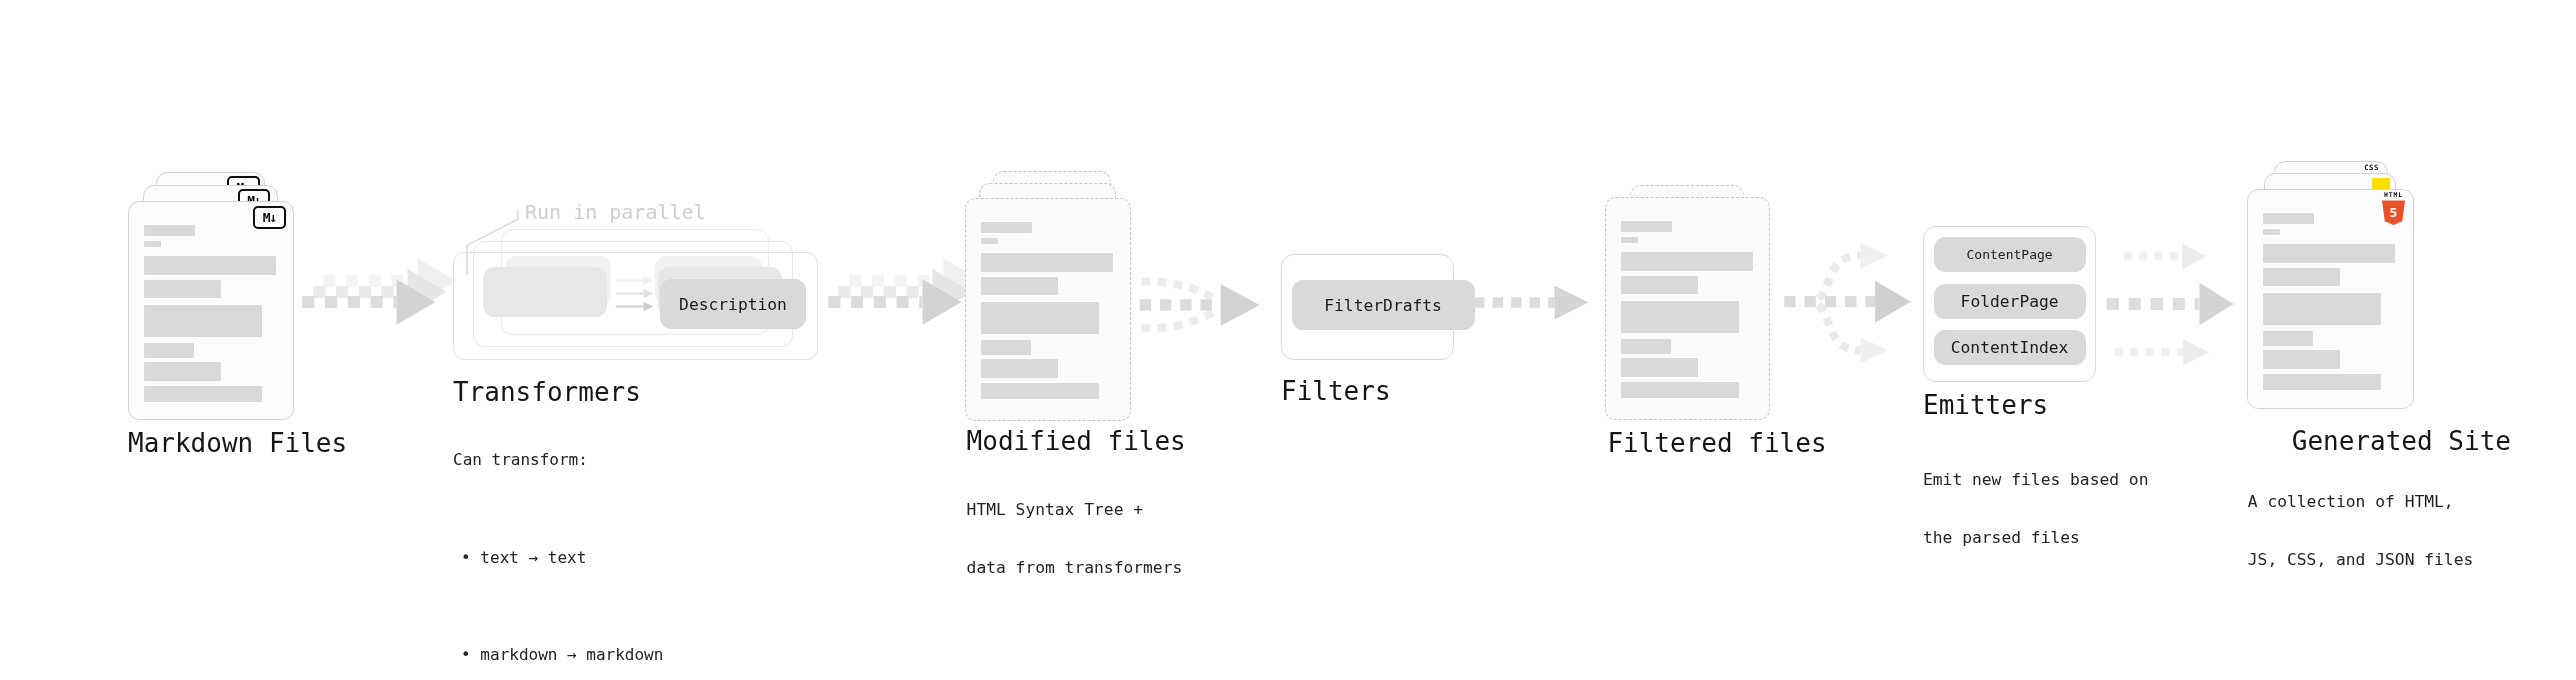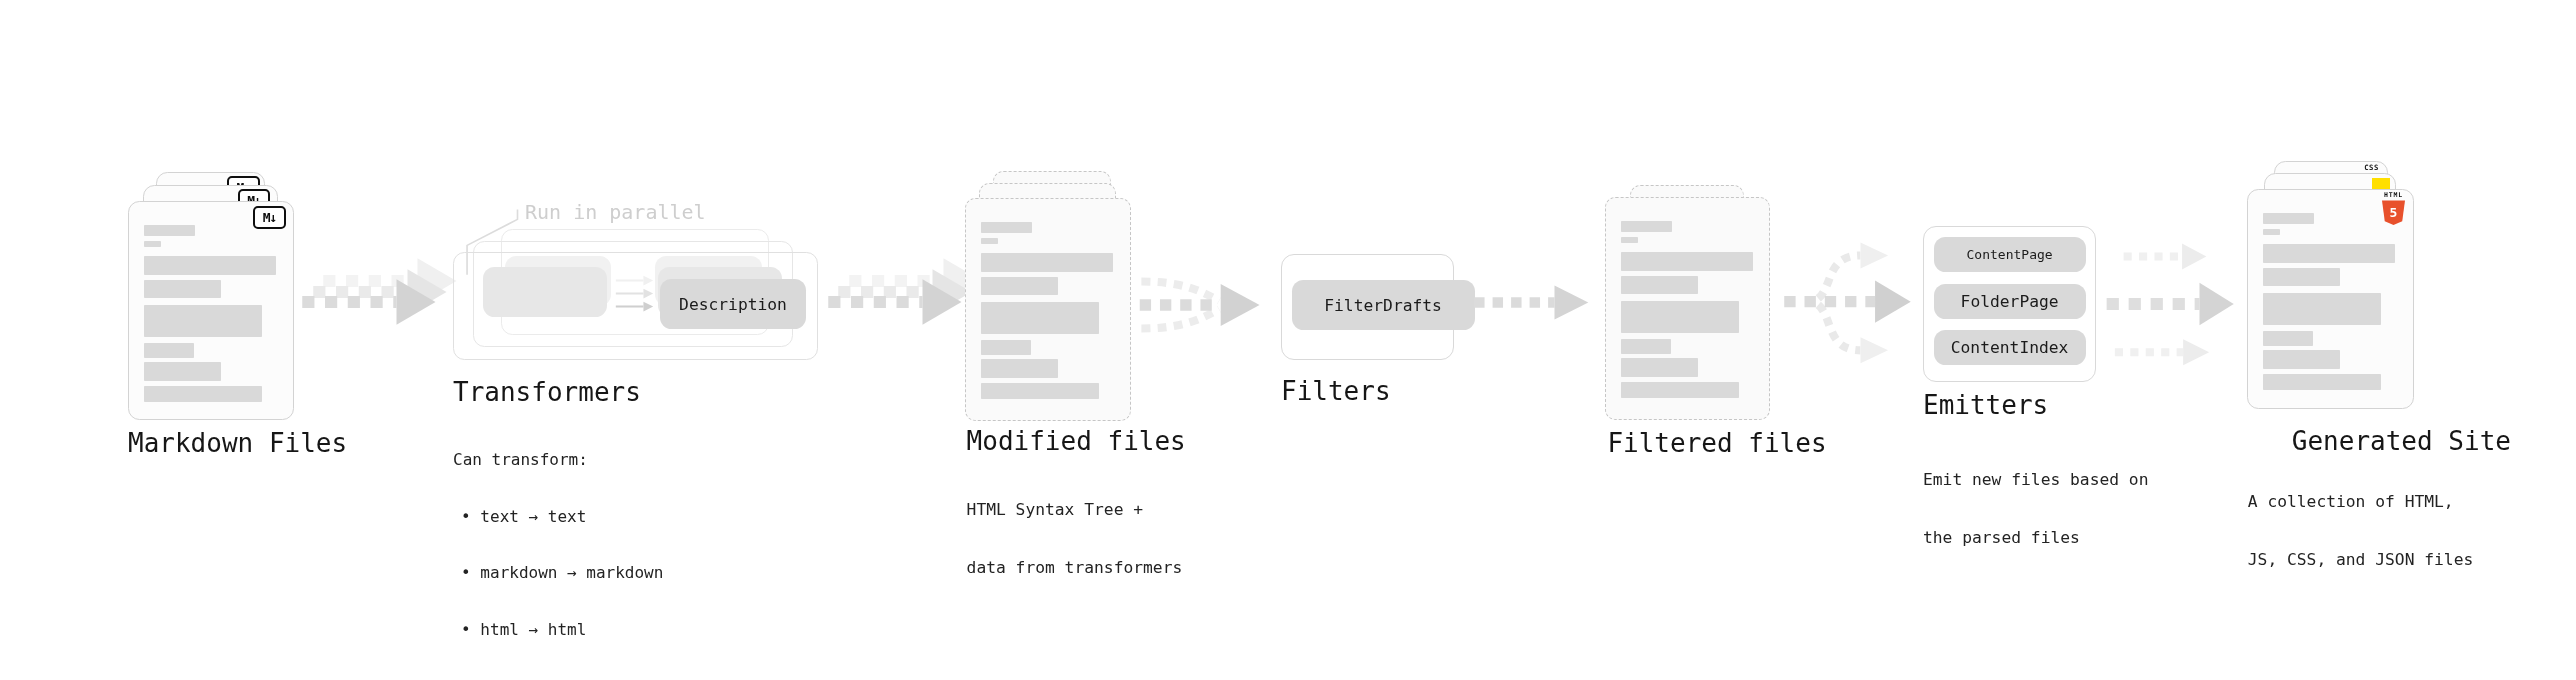--- a/index.html
+++ b/index.html
@@ -41,21 +41,21 @@
   .frame  { position:absolute; border:1.6px solid #e0e0e0; border-radius:11.4px; background:transparent; }
   .frame.g1 { border-color:#e6e6e6; }
   .frame.g2 { border-color:#ebebeb; }
   .frame.solidbox { border-color:#d9d9d9; border-radius:13px; background:#ffffff; }
 
   .stage-title { position:absolute; font-size:26px; font-weight:500; color:#161616; white-space:pre; }
   .stage-sub   { position:absolute; font-size:16.3px; color:#232323; white-space:pre; }
   .stage-sub .ln { line-height:20.3px; }
   .bullets { font-size:16px; }
   .bullets .ln { line-height:18.7px; }
-  .bullets .indent { padding-left:8.1px; }
+  .bullets .indent { padding-left:8.1px;margin-top:41px; }
 
   .annotation { position:absolute; font-size:20px; color:#cecece; white-space:pre; }
 
   
   .badge-css { position:absolute; width:18px; text-align:center; }
   .badge-css .t { font-size:7.3px; font-weight:700; color:#111; line-height:6.5px; letter-spacing:0.4px; }
   .badge-css .u { width:14.6px; height:3.3px; background:#2b66f6; margin:0.8px auto 0; }
   .badge-js  { position:absolute; width:18px; height:16.3px; background:#ffdf00; }
   .badge-html5 { position:absolute; width:24.4px; text-align:center; }
   .badge-html5 .t { font-size:6.5px; font-weight:800; color:#111; letter-spacing:0.8px; line-height:7.3px; }

